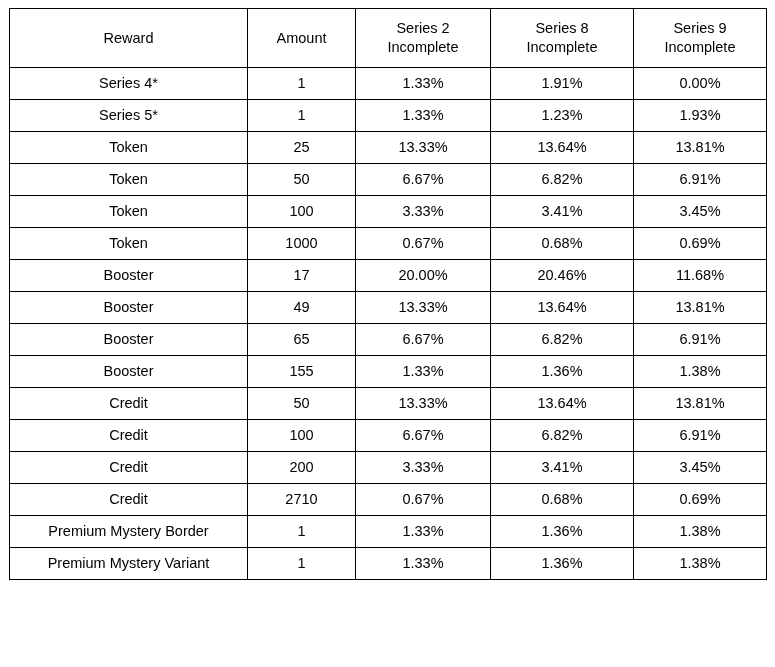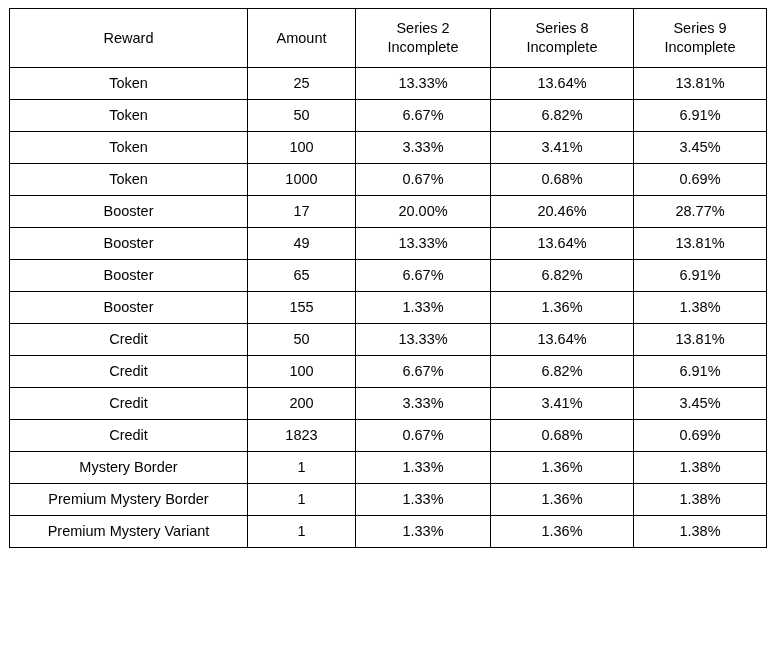--- a/index.html
+++ b/index.html
@@ -79,20 +79,34 @@
             <span class="hdr-line">Incomplete</span>
           </th>
           <th>
             <span class="hdr-line">Series 9</span>
             <span class="hdr-line">Incomplete</span>
           </th>
         </tr>
     </thead>
     <tbody id="table-body">
         <tr>
+          <td>Series 4*</td>
+          <td>1</td>
+          <td>1.33%</td>
+          <td>1.91%</td>
+          <td>0.00%</td>
+        </tr>
+        <tr>
+          <td>Series 5*</td>
+          <td>1</td>
+          <td>1.33%</td>
+          <td>1.23%</td>
+          <td>1.93%</td>
+        </tr>
+        <tr>
           <td>Token</td>
           <td>25</td>
           <td>13.33%</td>
           <td>13.64%</td>
           <td>13.81%</td>
         </tr>
         <tr>
           <td>Token</td>
           <td>50</td>
           <td>6.67%</td>
@@ -111,21 +125,21 @@
           <td>1000</td>
           <td>0.67%</td>
           <td>0.68%</td>
           <td>0.69%</td>
         </tr>
         <tr>
           <td>Booster</td>
           <td>17</td>
           <td>20.00%</td>
           <td>20.46%</td>
-          <td>28.77%</td>
+          <td>11.68%</td>
         </tr>
         <tr>
           <td>Booster</td>
           <td>49</td>
           <td>13.33%</td>
           <td>13.64%</td>
           <td>13.81%</td>
         </tr>
         <tr>
           <td>Booster</td>
@@ -157,31 +171,24 @@
         </tr>
         <tr>
           <td>Credit</td>
           <td>200</td>
           <td>3.33%</td>
           <td>3.41%</td>
           <td>3.45%</td>
         </tr>
         <tr>
           <td>Credit</td>
-          <td>1823</td>
+          <td>2710</td>
           <td>0.67%</td>
           <td>0.68%</td>
           <td>0.69%</td>
-        </tr>
-        <tr>
-          <td>Mystery Border</td>
-          <td>1</td>
-          <td>1.33%</td>
-          <td>1.36%</td>
-          <td>1.38%</td>
         </tr>
         <tr>
           <td>Premium Mystery Border</td>
           <td>1</td>
           <td>1.33%</td>
           <td>1.36%</td>
           <td>1.38%</td>
         </tr>
         <tr>
           <td>Premium Mystery Variant</td>

